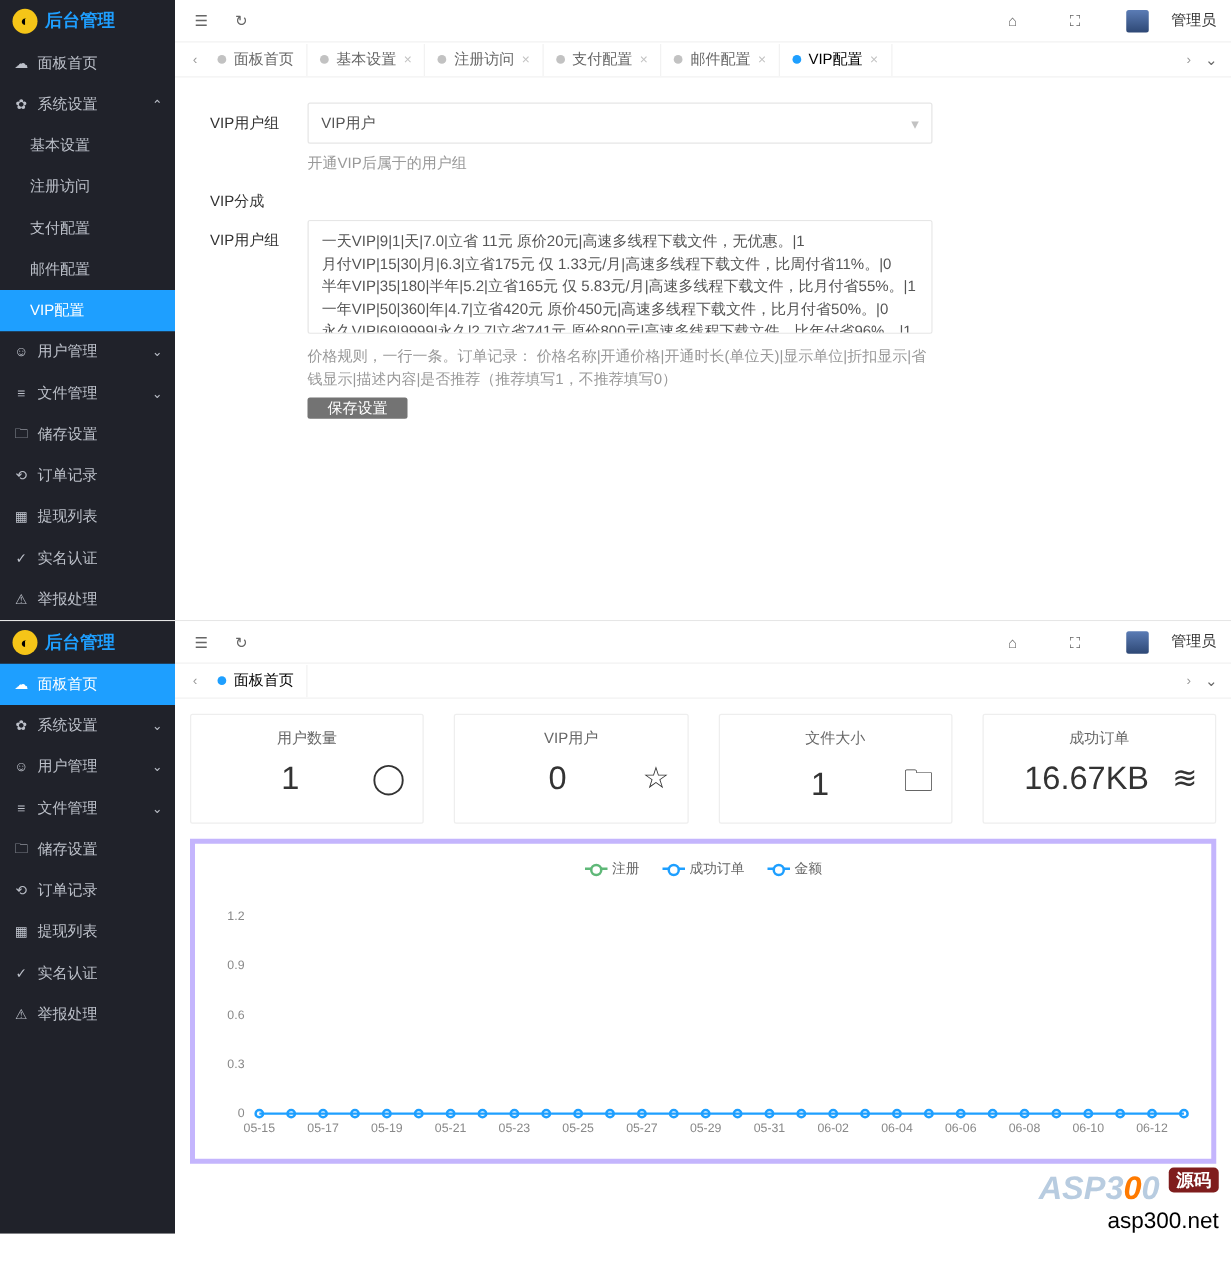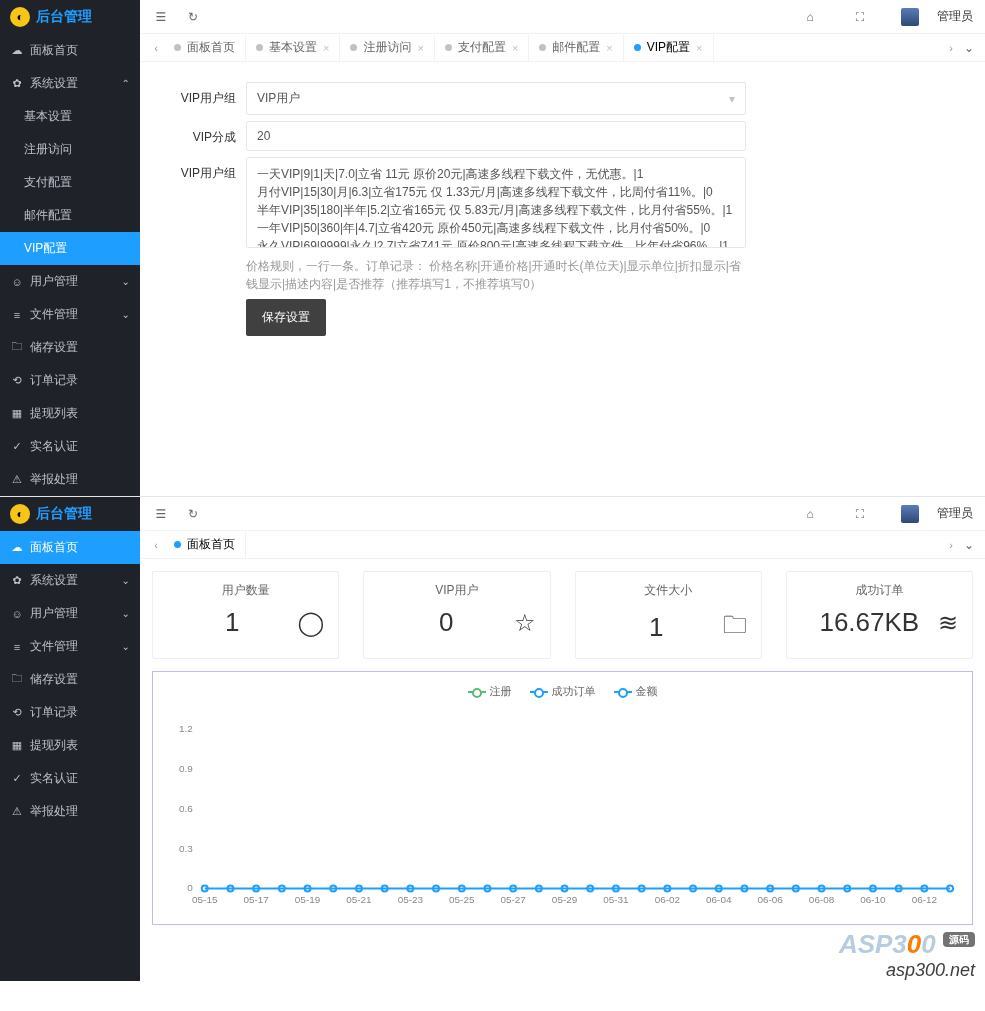--- a/index.html
+++ b/index.html
@@ -25,45 +25,45 @@
 .tab-nav.right{margin-right:2px}
 .tab-more{width:16px;text-align:center;color:#666;cursor:pointer}
 .tabs-scroll{flex:1;display:flex;align-items:center;overflow:hidden}
 .tab{height:26px;display:flex;align-items:center;padding:0 10px;border-right:1px solid #f2f2f2;cursor:pointer;font-size:12px;color:#666}
 .tab.active{color:#000}
 .dot{width:7px;height:7px;border-radius:50%;background:#c2c2c2;margin-right:6px}
 .tab.active .dot{background:#1e9fff}
 .tab-x{margin-left:6px;color:#c2c2c2;font-size:11px}
 .form{padding:20px 28px}
 .row{display:flex;margin-bottom:6px}
-.lbl{width:68px;text-align:right;padding-top:8px;color:#333;font-size:12px;margin-right:-8px}
+.lbl{width:68px;text-align:left;padding-top:8px;color:#333;font-size:12px;margin-right:-8px}
 .ctrl{flex:1;max-width:500px;margin-left:18px}
 .select,.inp,.ta{width:100%;border:1px solid #e6e6e6;border-radius:2px;padding:7px 10px;font-size:12px;color:#555;background:#fff;font-family:inherit}
 .select{display:flex;justify-content:space-between;align-items:center;cursor:pointer}
 .ta{height:91px;resize:none;line-height:1.5}
 .hint{color:#999;font-size:12px;margin-top:6px;line-height:1.5}
-.btn{background:#404040;color:#fff;border:none;padding:10px 16px;border-radius:2px;cursor:pointer;font-size:12px}
+.btn{background:#737373;color:#fff;border:none;padding:0 16px;border-radius:2px;cursor:pointer;font-size:12px}
 .cards{display:flex;gap:24px;padding:12px}
 .card{flex:1;border:1px solid #eee;border-radius:2px;padding:10px 14px}
 .card-title{text-align:center;color:#666;font-size:12px;margin-bottom:8px}
 .card-body{display:flex;align-items:center;justify-content:space-between}
 .card-val{font-size:26px;font-weight:300;color:#333;flex:1;text-align:center}
 .card-icon{font-size:24px;color:#333}
-.chart{margin:0 12px 16px;border:1px solid #c4b5fd;padding:12px}
+.chart{margin:0 12px 16px;border:4px solid #c4b5fd;padding:12px}
 .legend{display:flex;justify-content:center;gap:18px;margin-bottom:10px;font-size:11px;color:#666}
 .leg{display:flex;align-items:center;gap:4px}
 .leg-line{width:18px;height:0;border-top:2px solid;position:relative}
 .leg-line::after{content:"";width:6px;height:6px;border:2px solid;border-color:inherit;border-radius:50%;background:#fff;position:absolute;left:4px;top:-5px}
 svg.plot{width:100%;height:200px}
 .axis{font-size:10px;fill:#888}
 .watermark{position:relative;text-align:right;padding-right:10px;margin-top:-12px}
 .wm1{font-size:26px;font-weight:bold;font-style:italic;color:#b8cce0}
 .wm1 .o{color:#ff7a00}
-.wmbadge{background:#737373;color:#fff;font-size:10px;padding:2px 6px;border-radius:4px;vertical-align:super;font-style:normal}
-.wm2{font-size:18px;font-style:italic;color:#404040}
+.wmbadge{background:#7f1d1d;color:#fff;font-size:14px;padding:2px 6px;border-radius:4px;vertical-align:super;font-style:normal}
+.wm2{font-size:18px;color:#000000}
 </style>
 </head>
 <body>
 
 <div class="panel">
   <div class="sidebar">
     <div class="logo">
       <span class="logo-icon">◐</span>
       <span class="logo-text">后台管理</span>
     </div>
@@ -173,26 +173,26 @@
     </div>
 
     <div class="form">
       <div class="row">
         <div class="lbl">VIP用户组</div>
         <div class="ctrl">
           <div class="select">
               <span>VIP用户</span>
               <span style="color:#c2c2c2">▾</span>
             </div>
+          <div class="hint">开通VIP后属于的用户组</div>
         </div>
       </div>
       <div class="row">
         <div class="lbl">VIP分成</div>
         <div class="ctrl">
-          <input class="inp" value="20" style="">
         </div>
       </div>
       <div class="row">
         <div class="lbl">VIP用户组</div>
         <div class="ctrl">
           <textarea class="ta" id="ta1" style="">一天VIP|9|1|天|7.0|立省 11元 原价20元|高速多线程下载文件，无优惠。|1
 月付VIP|15|30|月|6.3|立省175元 仅 1.33元/月|高速多线程下载文件，比周付省11%。|0
 半年VIP|35|180|半年|5.2|立省165元 仅 5.83元/月|高速多线程下载文件，比月付省55%。|1
 一年VIP|50|360|年|4.7|立省420元 原价450元|高速多线程下载文件，比月付省50%。|0
 永久VIP|69|9999|永久|2.7|立省741元 原价800元|高速多线程下载文件，比年付省96%。|1</textarea>

